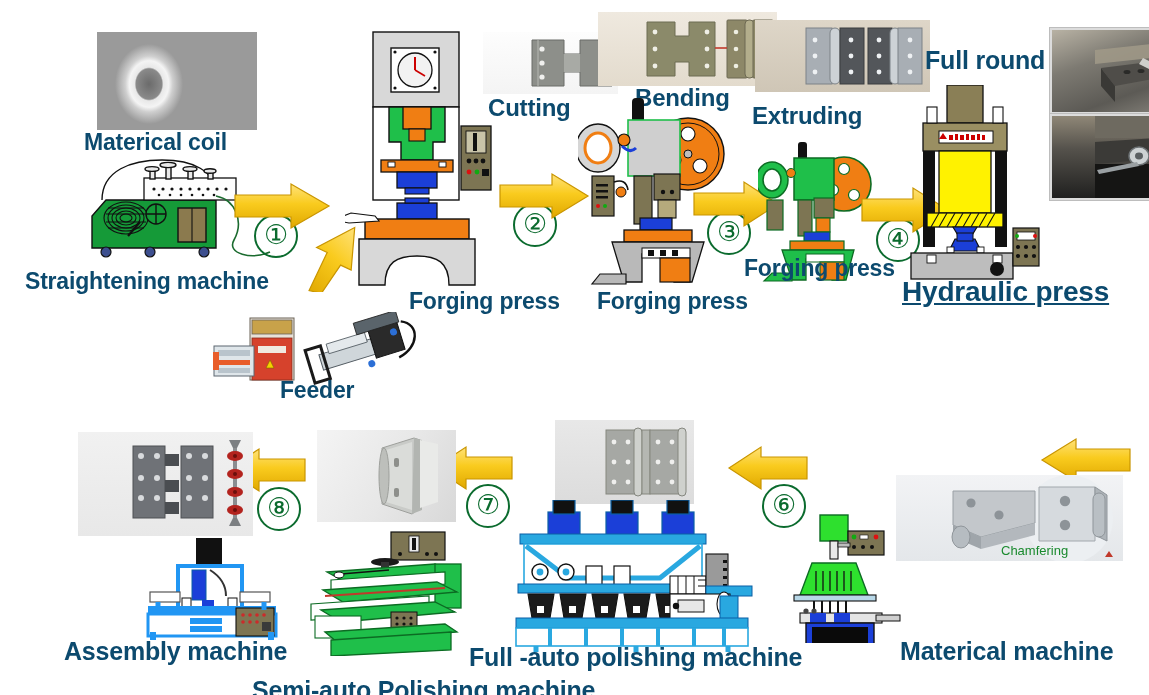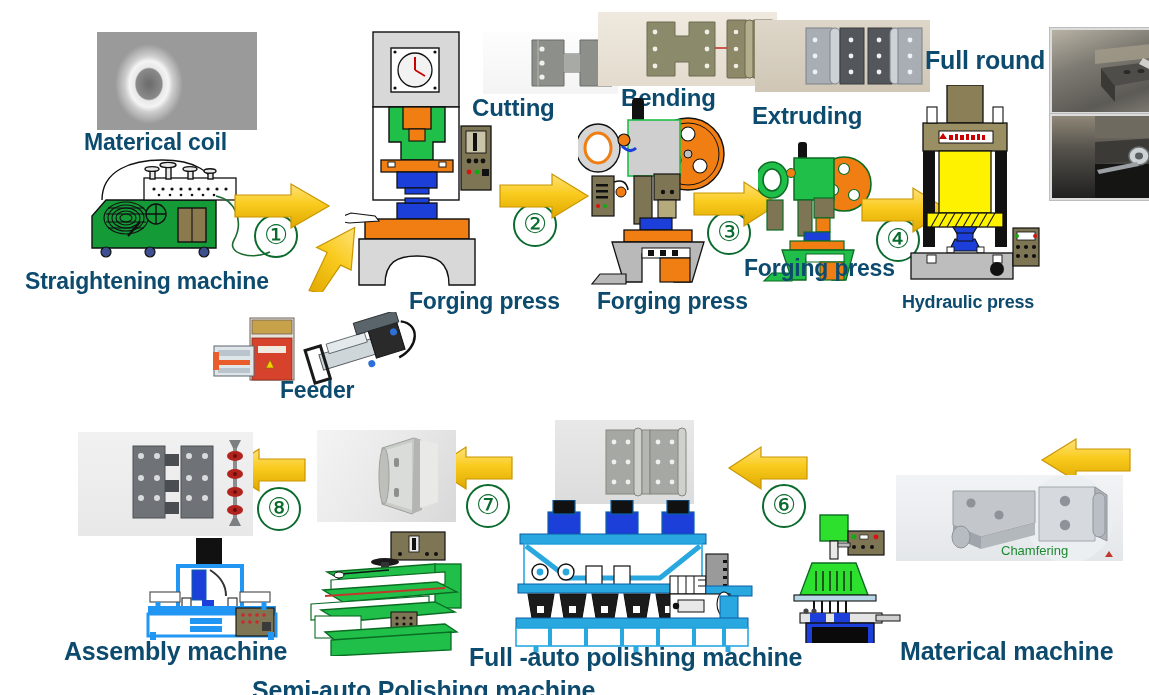--- a/index.html
+++ b/index.html
@@ -214,21 +214,21 @@
           <circle cx="16" cy="17" r="2.6"></circle>
           <circle cx="16" cy="31" r="2.6"></circle>
           <circle cx="16" cy="45" r="2.6"></circle>
         <circle cx="76" cy="17" r="2.6"></circle>
           <circle cx="76" cy="31" r="2.6"></circle>
           <circle cx="76" cy="45" r="2.6"></circle>
         </g>
       <path d="M38 22 L54 22 L54 40 L38 40 Z" fill="#a8aaa5"></path>
     </svg>
   </div>
-  <div class="lbl" style="left:472px;top:94px;font-size:24px;">Cutting</div>
+  <div class="lbl" style="left:488px;top:94px;font-size:24px;">Cutting</div>
 
   <div class="step" style="left:513px;top:203px;">②</div>
 
   <svg class="arrow" style="left:498px;top:172px;" width="92" height="48" viewBox="0 0 92 48">
     <path d="M2 13 L54 13 L54 2 L90 24 L54 46 L54 35 L2 35 Z" fill="url(#ag1)" stroke="#C99500" stroke-width="1.2"></path>
   </svg>
 
   <div class="photo" style="left:598px;top:12px;width:136px;height:74px;
               background:linear-gradient(180deg,#efe9df 0%,#e3dbcd 100%);">
     <svg width="136" height="74" viewBox="0 0 136 74">
@@ -248,21 +248,21 @@
           <circle cx="95" cy="20" r="2.3"></circle>
           <circle cx="95" cy="37" r="2.3"></circle>
           <circle cx="95" cy="54" r="2.3"></circle>
         <circle cx="122" cy="20" r="2.3"></circle>
           <circle cx="122" cy="37" r="2.3"></circle>
           <circle cx="122" cy="54" r="2.3"></circle>
         </g>
       <path d="M74 36 L86 36" stroke="#c0392b" stroke-width="1.6"></path>
     </svg>
   </div>
-  <div class="lbl" style="left:621px;top:84px;font-size:24px;">Bending</div>
+  <div class="lbl" style="left:635px;top:84px;font-size:24px;">Bending</div>
 
   <svg class="abs" style="left:578px;top:96px;" width="150" height="190" viewBox="0 0 150 190">
     <rect x="54" y="2" width="12" height="40" rx="4" fill="#111"></rect>
     <ellipse cx="110" cy="58" rx="36" ry="36" fill="#f07e13" stroke="#111" stroke-width="1.4"></ellipse>
     <ellipse cx="110" cy="58" rx="31" ry="31" fill="none" stroke="#111" stroke-width="1"></ellipse>
     <circle cx="110" cy="38" r="7" fill="#ffffff" stroke="#111" stroke-width="1.1"></circle>
     <circle cx="96" cy="64" r="7" fill="#ffffff" stroke="#111" stroke-width="1.1"></circle>
     <circle cx="122" cy="70" r="7" fill="#ffffff" stroke="#111" stroke-width="1.1"></circle>
     <circle cx="110" cy="58" r="4" fill="#bdbdbd" stroke="#111" stroke-width="1"></circle>
     <rect x="50" y="24" width="52" height="56" fill="#cfcfcf" stroke="#1fbf4a" stroke-width="1.6"></rect>
@@ -407,21 +407,21 @@
       <circle cx="130" cy="151" r="2" fill="#d11"></circle>
     <g fill="#111">
       <circle cx="113" cy="162" r="2.1"></circle>
         <circle cx="121" cy="162" r="2.1"></circle>
         <circle cx="129" cy="162" r="2.1"></circle>
       <circle cx="113" cy="171" r="2.1"></circle>
         <circle cx="121" cy="171" r="2.1"></circle>
         <circle cx="129" cy="171" r="2.1"></circle>
     </g>
   </svg>
-  <div class="lbl" style="left:902px;top:292px;font-size:18px;">Hydraulic press</div>
+  <div class="lbl" style="left:902px;top:276px;font-size:28px;text-decoration:underline;">Hydraulic press</div>
 
   <div class="photo frame" style="left:1050px;top:28px;width:94px;height:82px;
               background:linear-gradient(160deg,#b8b2a4 0%,#7d7a72 35%,#5c5a55 70%,#8d8a82 100%);">
     <svg width="94" height="82" viewBox="0 0 94 82">
       <path d="M0 20 L94 10 L94 24 L0 34 Z" fill="#a19a88" opacity=".85"></path>
       <path d="M6 38 L70 30 L86 44 L20 56 Z" fill="#4f4d49"></path>
       <path d="M6 38 L20 56 L20 72 L6 56 Z" fill="#3a3936"></path>
       <g fill="#2a2a28">
           <ellipse cx="32" cy="42" rx="3.5" ry="2"></ellipse>
           <ellipse cx="46" cy="41" rx="3.5" ry="2"></ellipse>

